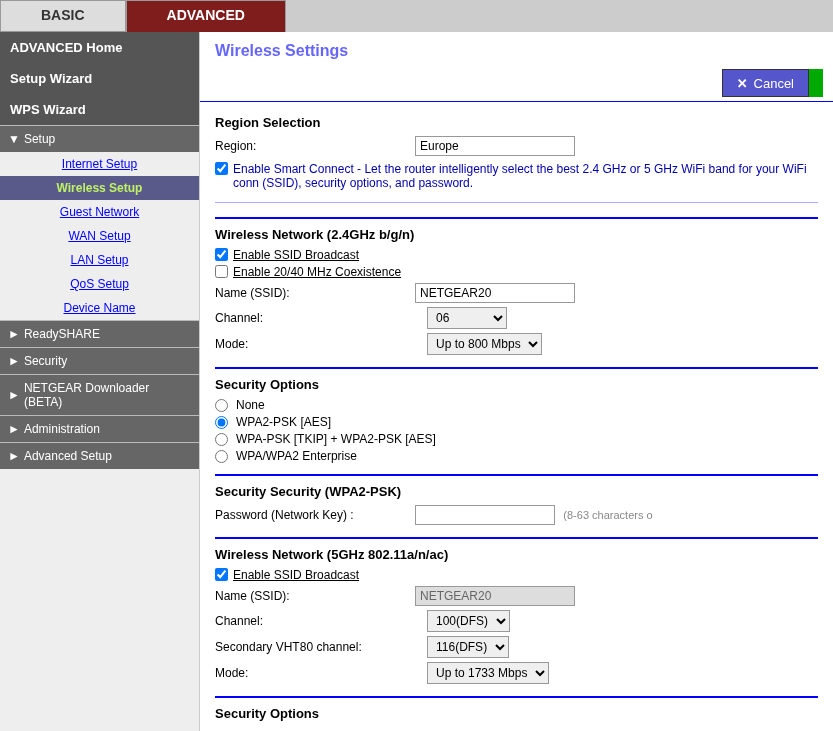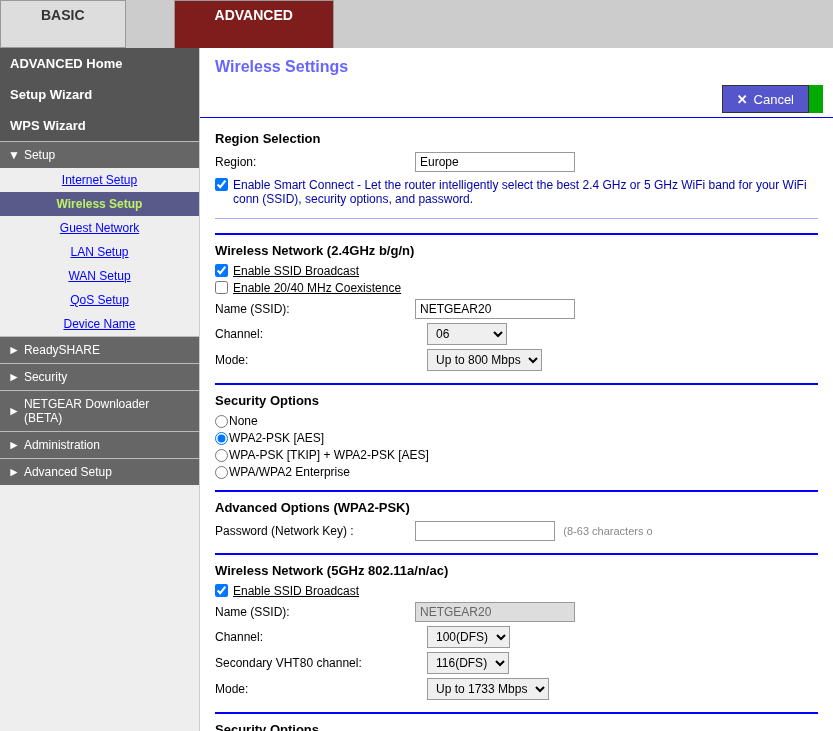--- a/index.html
+++ b/index.html
@@ -1,19 +1,19 @@
 <!DOCTYPE html>
 <html><head>
   <meta charset="utf-8">
   <style>
     * { box-sizing: border-box; margin: 0; padding: 0; }
     body { font-family: Arial, sans-serif; font-size: 12px; background: #fff; }
 
     
-    .top-tabs { display: flex; background: #ccc; height: 48px; gap: 48px; }
+    .top-tabs { display: flex; background: #ccc; height: 32px; }
     .top-tab { padding: 6px 40px; font-size: 14px; font-weight: bold; cursor: pointer; border: 1px solid #999; }
     .top-tab.basic { background: #ddd; color: #333; }
     .top-tab.advanced { background: #7f1d1d; color: #fff; border-bottom: none; }
 
     
     .layout { display: flex; height: calc(731px - 32px); }
 
     
     .sidebar { width: 200px; background: #eee; border-right: 1px solid #ccc; flex-shrink: 0; overflow-y: auto; }
     .sidebar-header { background: #555; color: #fff; padding: 8px 10px; font-size: 13px; font-weight: bold; cursor: pointer; }
@@ -39,21 +39,21 @@
 
     .form-row { display: flex; align-items: center; margin: 4px 0; }
     .form-label { width: 200px; color: #000; font-size: 12px; }
     .form-value { flex: 1; }
 
     input[type="text"], select { border: 1px solid #999; padding: 2px 4px; font-size: 12px; }
     input[type="text"] { width: 160px; }
     select { min-width: 80px; margin-left: 12px; }
 
     .checkbox-row { display: flex; align-items: flex-start; gap: 5px; margin: 3px 0; color: #000; font-size: 12px; text-decoration: underline; }
-    .radio-row { display: flex; align-items: center; gap: 1px; margin: 3px 0; color: #000; font-size: 12px; }
+    .radio-row { display: flex; align-items: center; gap: 8px; margin: 3px 0; color: #000; font-size: 12px; }
 
     .smart-connect-row { display: flex; align-items: flex-start; gap: 5px; margin: 6px 0; font-size: 12px; color: #000; border-bottom: 1px solid #aaf; padding-bottom: 12px; }
     .smart-connect-text { color: #00a; }
 
     .password-hint { color: #888; font-size: 11px; margin-left: 5px; }
 
     .region-input { width: 170px; border: 1px solid #999; padding: 2px 4px; }
 
     .disabled-input { background: #ddd; color: #666; }
 
@@ -95,24 +95,24 @@
       <div class="sidebar-item">
         <span>Internet Setup</span>
       </div>
       <div class="sidebar-item active">
         <span>Wireless Setup</span>
       </div>
       <div class="sidebar-item">
         <span>Guest Network</span>
       </div>
       <div class="sidebar-item">
+        <span>WAN Setup</span>
+      </div>
+      <div class="sidebar-item">
         <span>LAN Setup</span>
-      </div>
-      <div class="sidebar-item">
-        <span>WAN Setup</span>
       </div>
       <div class="sidebar-item">
         <span>QoS Setup</span>
       </div>
       <div class="sidebar-item">
         <span>Device Name</span>
       </div>
     </div>
 
     <div class="sidebar-divider"></div>
@@ -241,21 +241,21 @@
           <input type="radio" name="sec24" style="">
           <span>WPA-PSK [TKIP] + WPA2-PSK [AES]</span>
         </div>
         <div class="radio-row">
           <input type="radio" name="sec24" style="">
           <span>WPA/WPA2 Enterprise</span>
         </div>
       </div>
 
       <div class="section">
-        <div class="section-title">Advanced Options (WPA2-PSK)</div>
+        <div class="section-title">Security Security (WPA2-PSK)</div>
         <div class="form-row">
           <div class="form-label">Password (Network Key) :</div>
           <div class="form-value">
             <input type="text" style="width: 140px;">
             <span class="password-hint">(8-63 characters o</span>
           </div>
         </div>
       </div>
 
       <div class="section">

